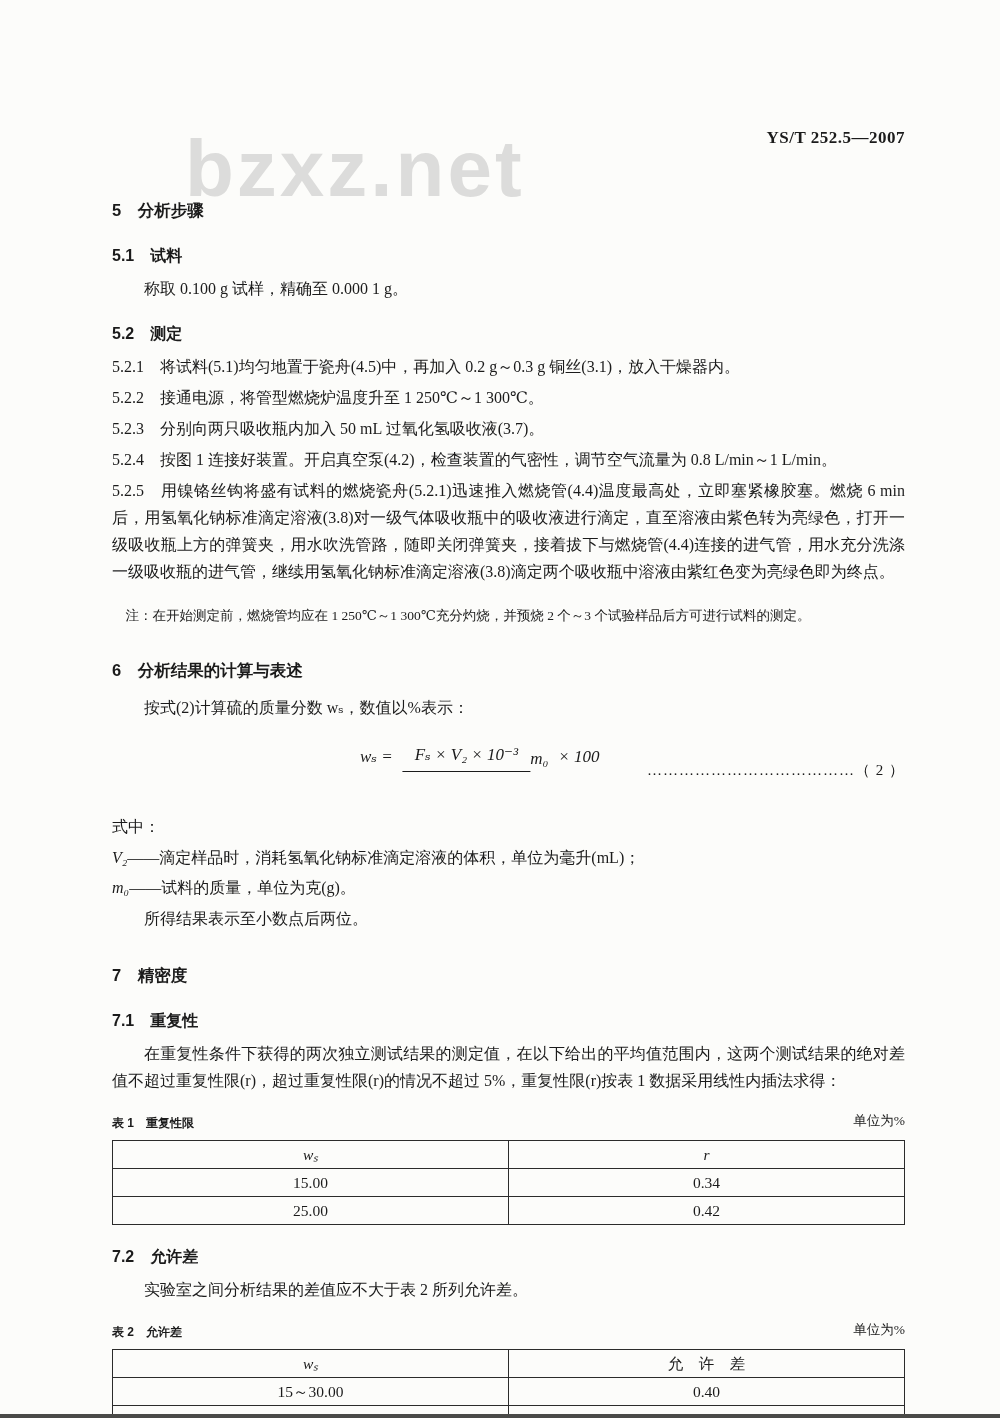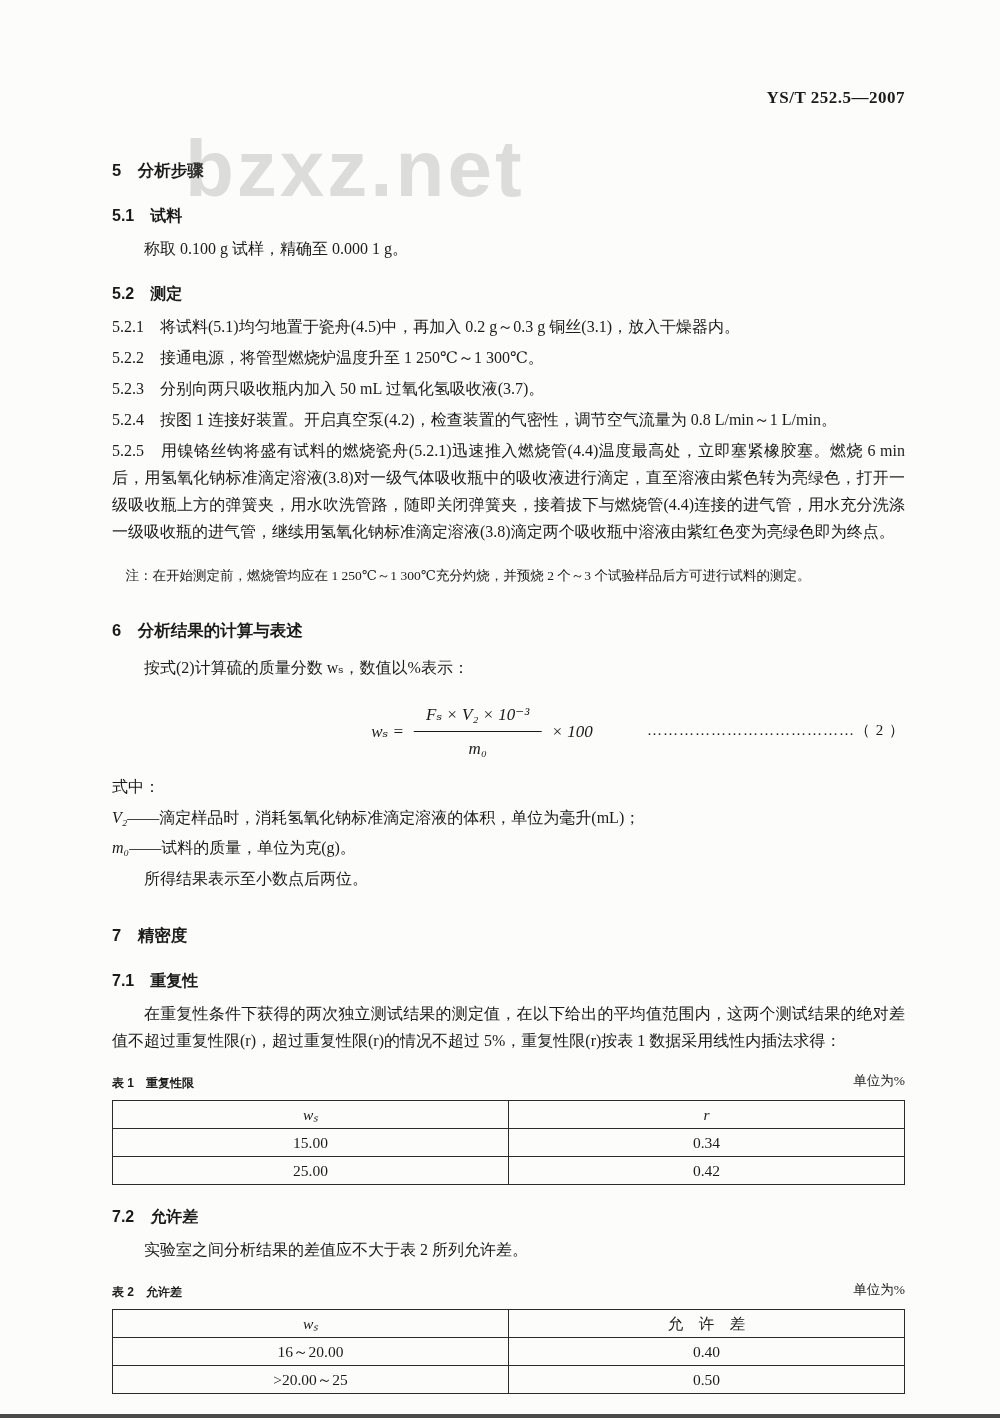--- a/index.html
+++ b/index.html
@@ -19,20 +19,21 @@
     left: 112px; top: 84px;
     width: 793px;
     font-size: 16px;
     line-height: 27px;
   }
   .doc-number {
     text-align: right;
     font-weight: bold;
     font-size: 17px;
     letter-spacing: 0.5px;
+    margin-top: 40px;
   }
   .watermark {
     position: absolute;
     left: 185px; top: 123px;
     font-family: Liberation Sans, sans-serif;
     font-weight: bold;
     font-size: 80px;
     color: rgba(110, 110, 110, 0.22);
     letter-spacing: 3px;
     z-index: 5;
@@ -62,21 +63,21 @@
     margin-top: 20px;
     text-indent: 1em;
   }
   .formula-row { position: relative; margin: 18px 0 12px; height: 62px; }
   .formula-center {
     position: absolute; left: 50%; top: 2px;
     transform: translateX(-62%);
     display: flex; align-items: center; gap: 10px;
     font-style: italic; font-size: 17px;
   }
-  .frac { display: inline-flex; flex-direction: column; align-items: center; }
+  .frac { display: inline-flex; flex-direction: row; align-items: center; }
   .frac .num { padding: 0 12px 3px; border-bottom: 1.5px solid #1b1b1b; }
   .frac .den { padding-top: 3px; }
   .eq-no { position: absolute; right: 0; top: 18px; font-size: 15px; letter-spacing: 1px; white-space: nowrap; }
   .def { margin: 3px 0; }
   .def .term { font-style: italic; }
   .table-caption { position: relative; margin: 16px 0 6px; height: 24px; }
   .table-caption .cap {
     text-align: left;
     font-family: "Liberation Sans", "DejaVu Sans", sans-serif;
     font-weight: bold;
@@ -193,21 +194,21 @@
     </div>
     <table class="std-table">
       <thead>
         <tr>
           <th class="ital" style="width:50%">wₛ</th>
           <th>允　许　差</th>
         </tr>
       </thead>
       <tbody>
         <tr>
-          <td>16～20.00</td>
+          <td>15～30.00</td>
           <td>0.40</td>
         </tr>
         <tr>
           <td>&gt;20.00～25</td>
           <td>0.50</td>
         </tr>
       </tbody>
     </table>
 
   </div>

